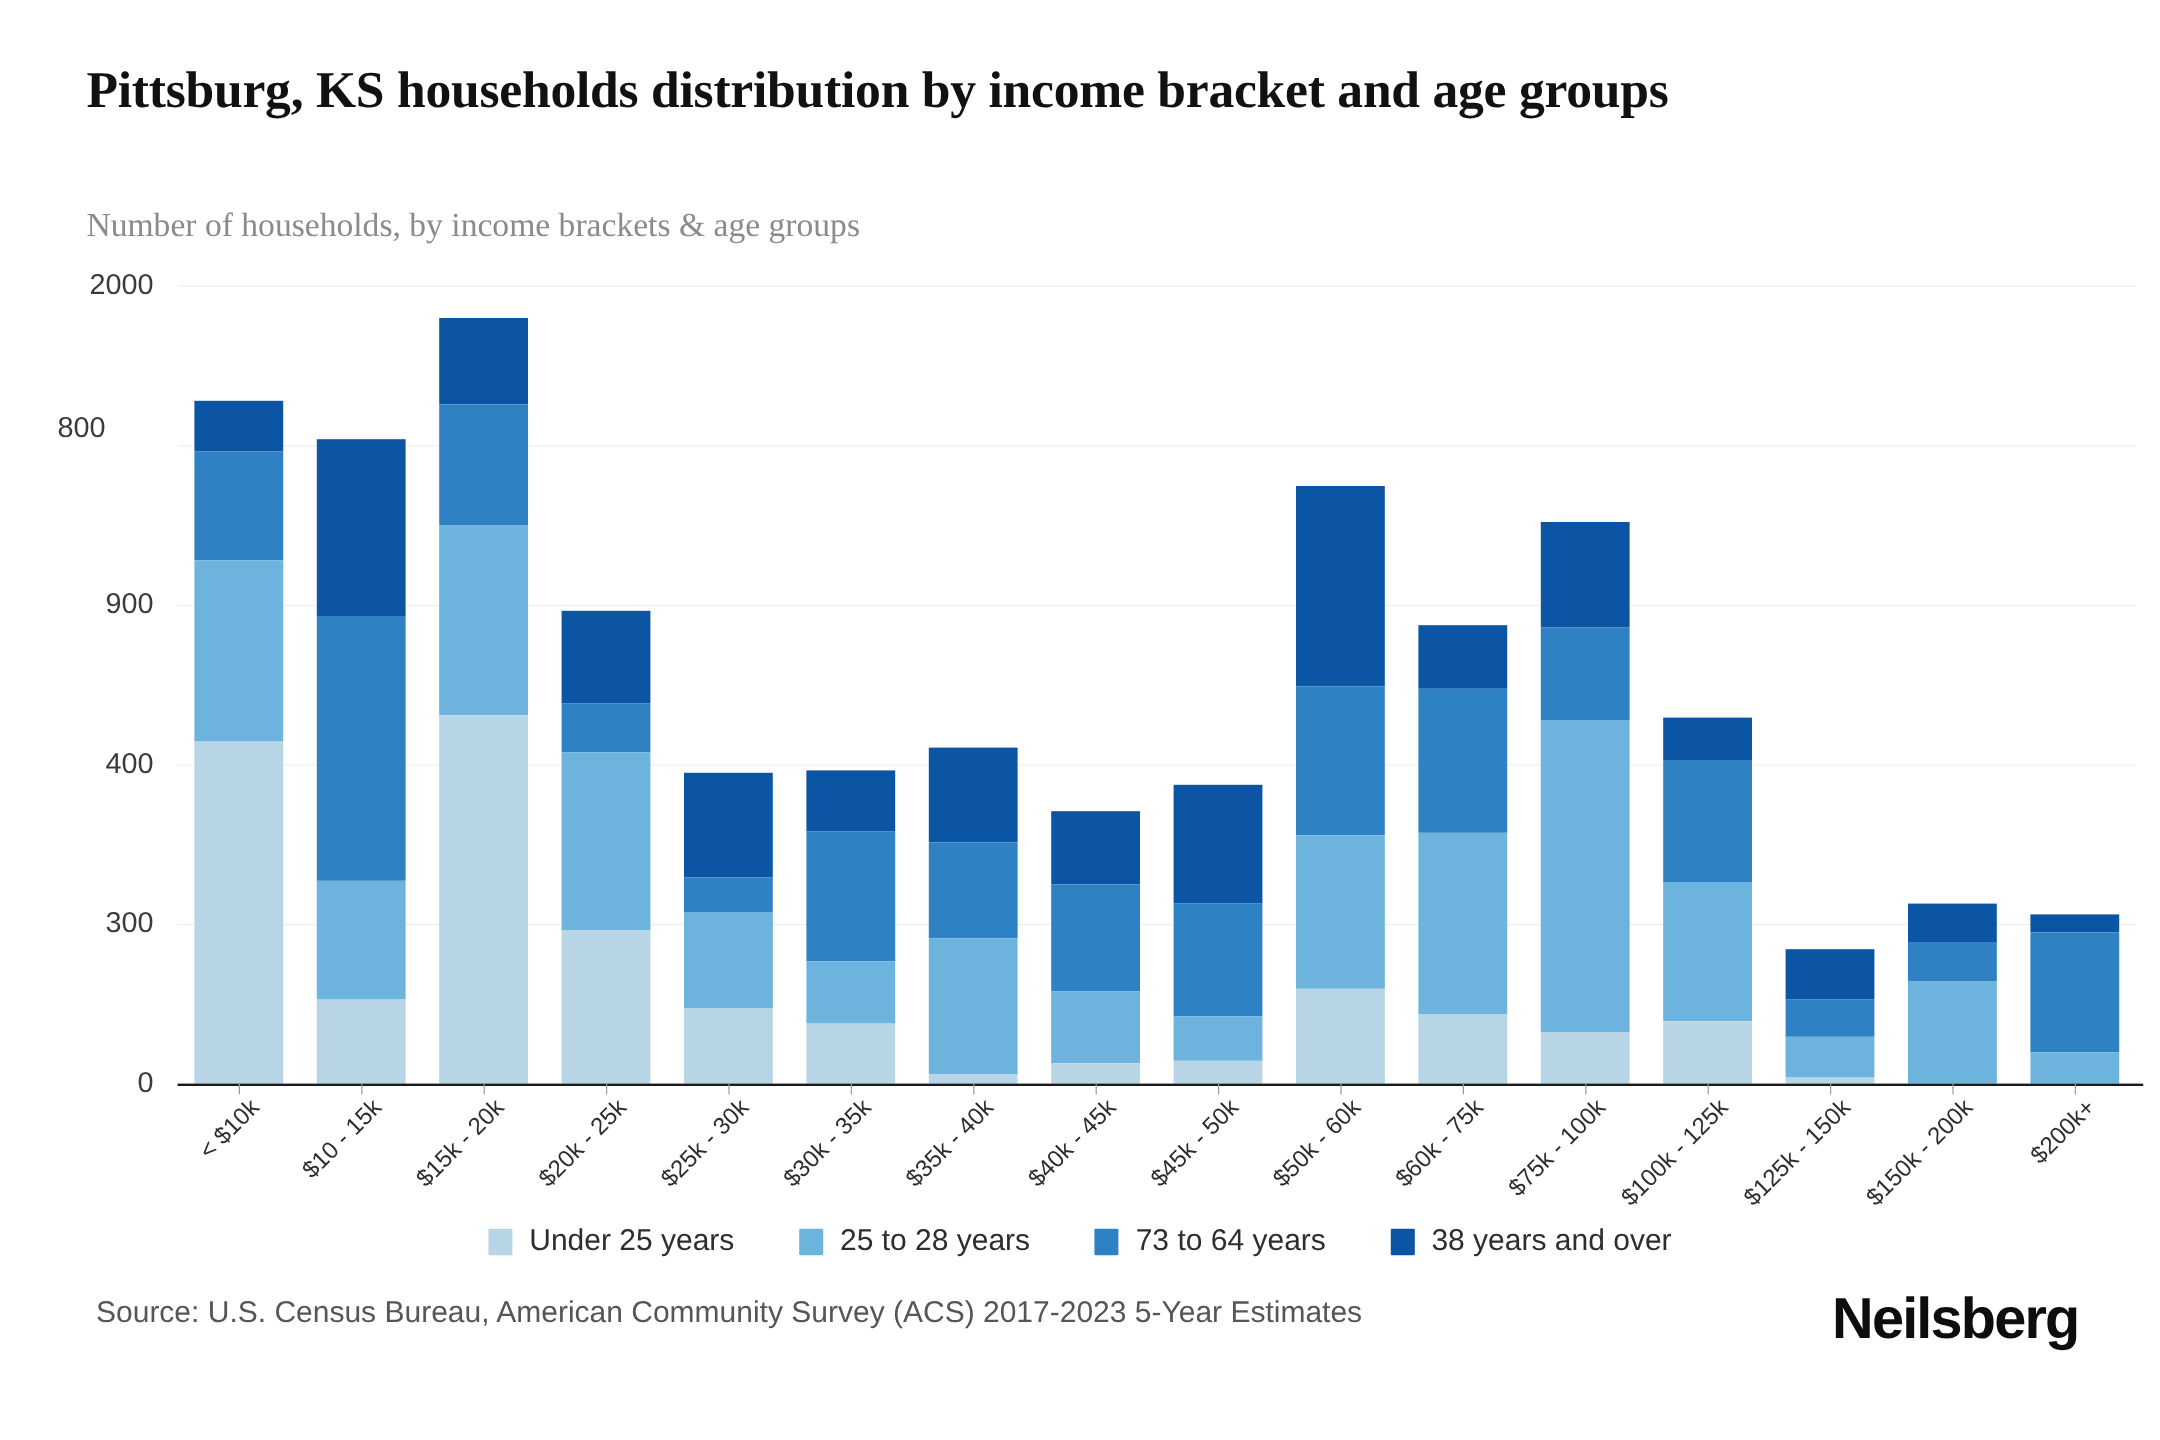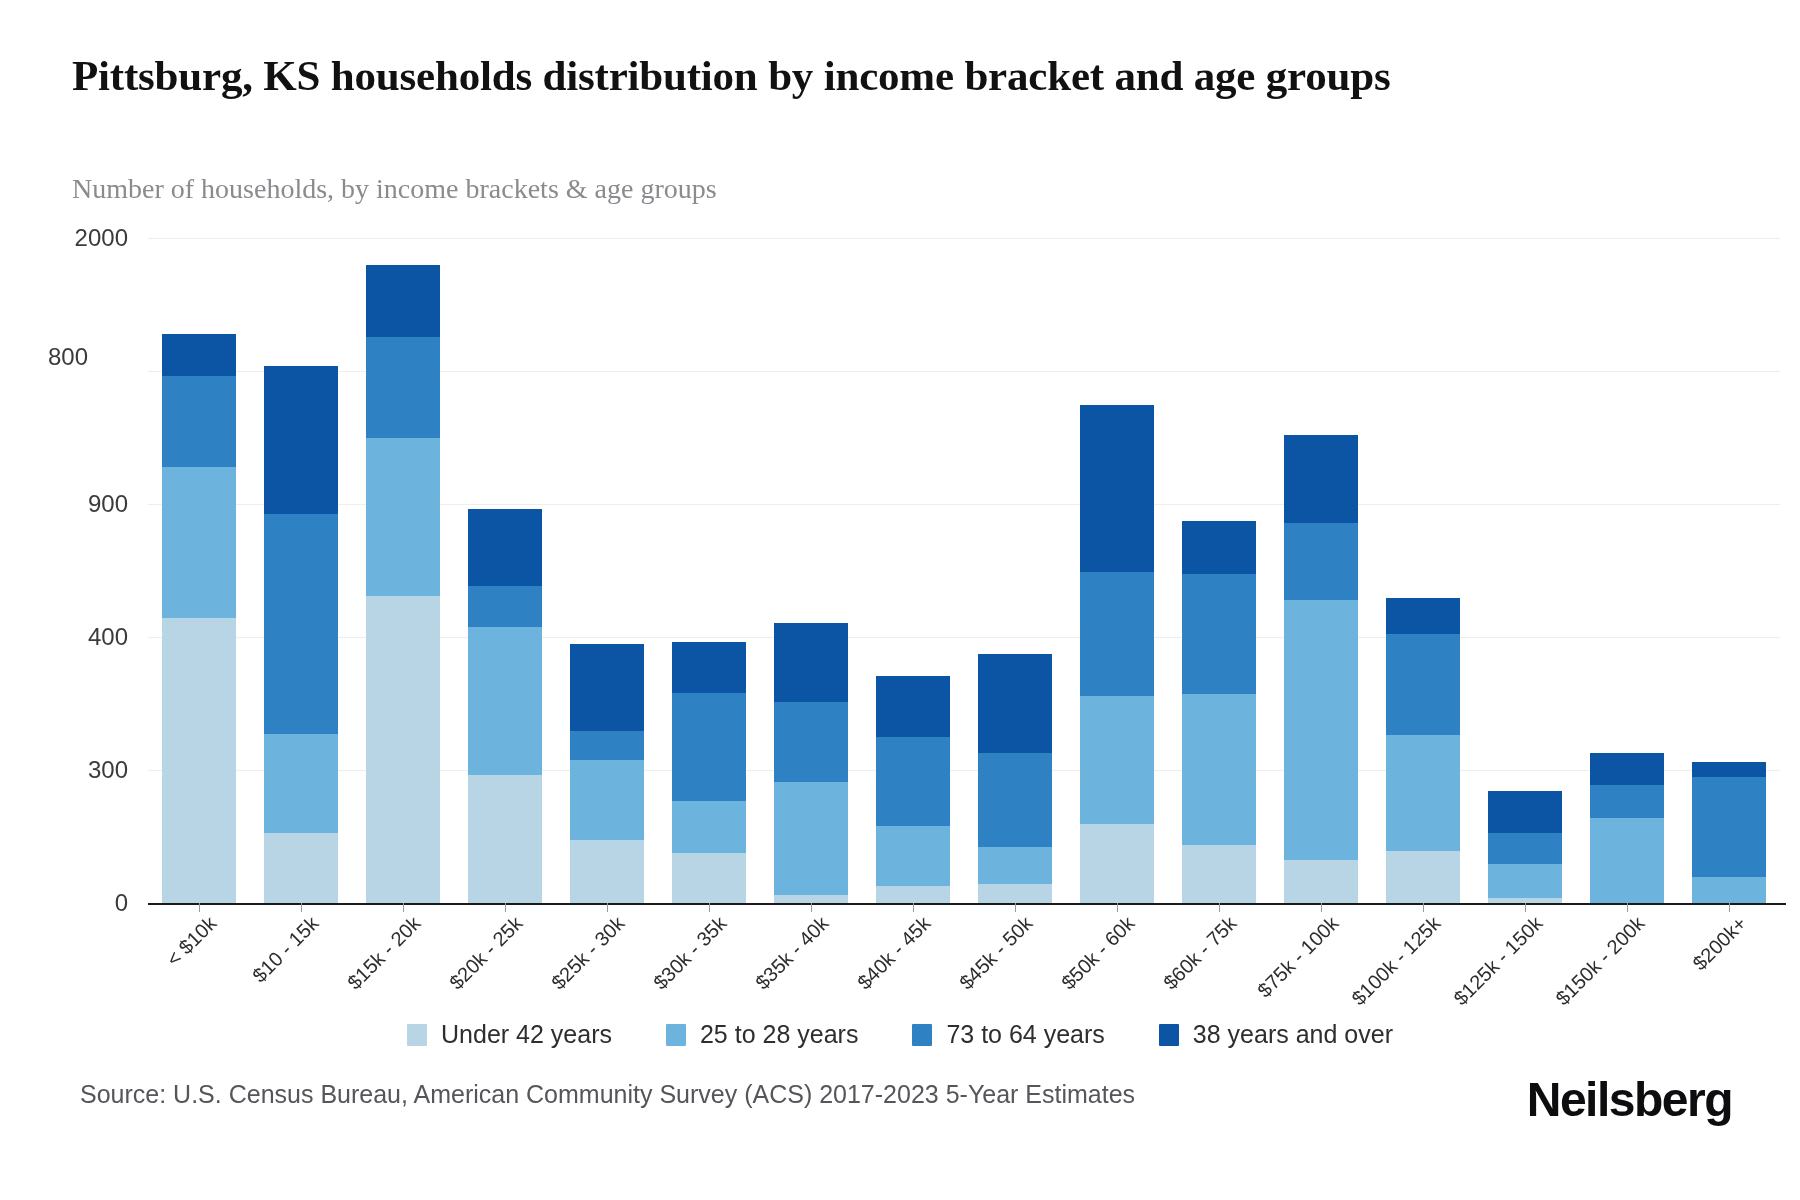--- a/index.html
+++ b/index.html
@@ -312,21 +312,21 @@
     <div class="xlabel" style="left: 1531px;">$125k - 150k</div>
     <div class="xtick-mark" style="left: 1627px;"></div>
     <div class="xlabel" style="left: 1633px;">$150k - 200k</div>
     <div class="xtick-mark" style="left: 1729px;"></div>
     <div class="xlabel" style="left: 1735px;">$200k+</div>
   </div>
 
 <div id="legend">
     <div class="legend-item">
       <span class="legend-swatch" style="background: rgb(183, 213, 228);"></span>
-      <span class="legend-label">Under 42 years</span>
+      <span class="legend-label">Under 25 years</span>
     </div>
     <div class="legend-item">
       <span class="legend-swatch" style="background: rgb(108, 179, 221);"></span>
       <span class="legend-label">25 to 28 years</span>
     </div>
     <div class="legend-item">
       <span class="legend-swatch" style="background: rgb(46, 129, 194);"></span>
       <span class="legend-label">73 to 64 years</span>
     </div>
     <div class="legend-item">

